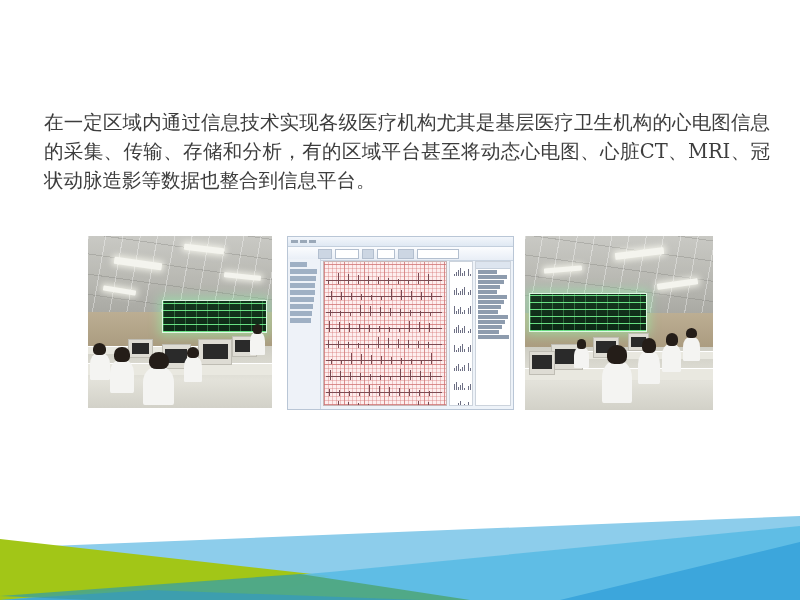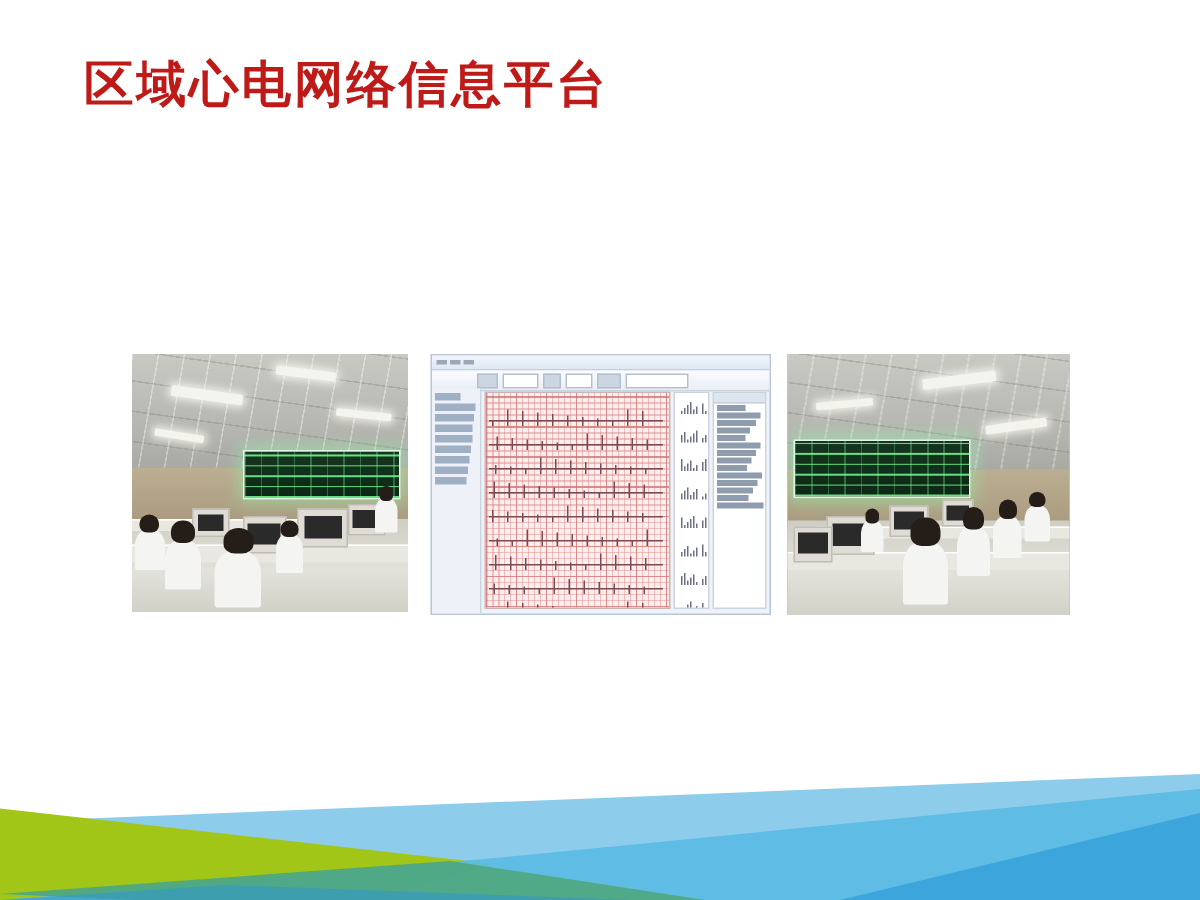--- a/index.html
+++ b/index.html
@@ -129,22 +129,22 @@
 
   
   .deco{position:absolute;left:0;bottom:0;width:800px;height:88px;}
   .deco svg{display:block;width:800px;height:88px;}
 </style>
 </head>
 <body>
 
 <div class="slide">
 
-  <div class="title">区域心电网络信息平台</div>
-
+
+  <div class="body-text">在一定区域内通过信息技术实现各级医疗机构尤其是基层医疗卫生机构的心电图信息的采集、传输、存储和分析，有的区域平台甚至将动态心电图、心脏CT、MRI、冠状动脉造影等数据也整合到信息平台。</div>
 
   <div class="pic-row">
 
     <div class="photo photo-1">
       <div class="room">
         <div class="ceiling">
             <div class="ceil-grid"></div>
           </div>
         <span class="lamp" style="left:14%;top:14%;width:26%;height:4%;transform:rotate(8deg)"></span>
         <span class="lamp" style="left:52%;top:6%;width:22%;height:3.5%;transform:rotate(7deg)"></span>

